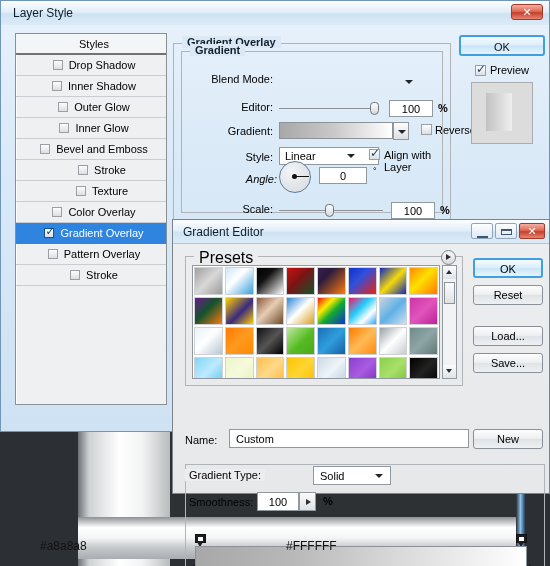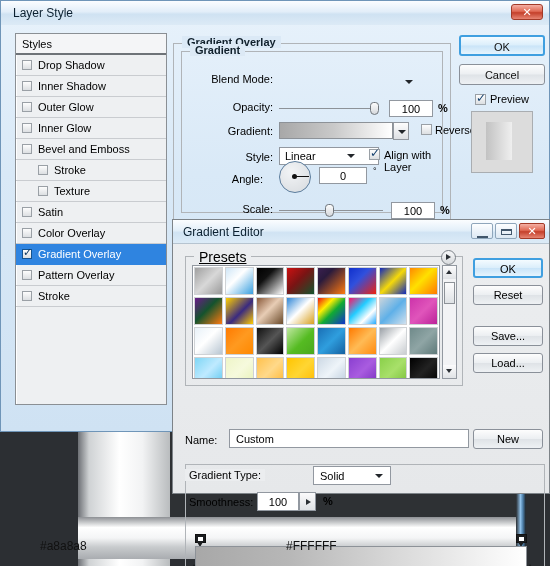--- a/index.html
+++ b/index.html
@@ -34,21 +34,21 @@
   #ls-close{right:6px;width:32px;
     background:linear-gradient(180deg,#f5b0a4 0%,#e06a55 45%,#c4402b 55%,#e78573 100%);
     border-color:#a23a28;color:#fff;font-size:11px;font-weight:bold;
     text-align:center;line-height:14px;}
   #ls-body{position:absolute;left:6px;top:28px;width:538px;height:398px;}
   
   #styles-panel{position:absolute;left:8px;top:4px;width:152px;height:372px;
     background:#eef0f2;border:1px solid #8a8f94;box-sizing:border-box;
     box-shadow:inset 1px 1px 0 #fff;}
   .style-row{height:21px;line-height:21px;padding-left:6px;box-sizing:border-box;
-    border-bottom:1px solid #c9ccd0;white-space:nowrap;}
+    border-bottom:1px solid #c9ccd0;white-space:nowrap;text-align:center;}
   .style-row.header{background:#f4f5f7;font-size:11px;border-bottom:2px solid #6e7378;}
   .style-row.selected{background:#2f84e0;color:#fff;border-bottom-color:#2f84e0;}
   .style-row.indent{padding-left:22px;}
   .cbx{display:inline-block;width:10px;height:10px;border:1px solid #9aa0a6;
     background:linear-gradient(180deg,#fdfdfd,#dcdfe2);margin-right:6px;
     vertical-align:-1px;position:relative;box-sizing:border-box;}
   .cbx.checked:after{content:"\2713";position:absolute;left:0px;top:-4px;
     font-size:11px;color:#14406e;line-height:12px;}
   .style-row.selected .cbx{border-color:#15538f;}
   .style-row.selected .cbx.checked:after{color:#103a63;}
@@ -112,21 +112,21 @@
   #ge-close{right:4px;width:26px;border-color:#a23a28;
     background:linear-gradient(180deg,#f5b0a4 0%,#e06a55 45%,#c4402b 55%,#e78573 100%);
     color:#fff;font-weight:bold;font-size:11px;text-align:center;line-height:14px;}
   .ge-winglyph{position:absolute;left:5px;top:5px;width:11px;height:6px;
     border:1px solid #41566b;border-top-width:2px;box-sizing:border-box;}
   .ge-minglyph{position:absolute;left:5px;top:9px;width:11px;height:3px;
     border-bottom:2px solid #41566b;}
   #ge-body{position:absolute;left:0;top:24px;width:376px;height:322px;}
   #presets-grp{position:absolute;left:12px;top:12px;width:278px;height:130px;
     border:1px solid #b0b4b8;box-sizing:border-box;}
-  #presets-label{position:absolute;top:-8px;left:8px;background:#ebedef;padding:0 5px;font-size:14px;text-decoration:underline;}
+  #presets-label{position:absolute;top:-8px;left:8px;background:#ebedef;padding:0 5px;font-size:16px;}
   #presets-arrow{position:absolute;right:6px;top:-7px;width:13px;height:13px;border-radius:50%;
     border:1px solid #7c8288;background:linear-gradient(180deg,#f6f7f8,#d8dbde);}
   #presets-arrow:after{content:"";position:absolute;left:4px;top:3px;
     border-top:3.5px solid transparent;border-bottom:3.5px solid transparent;
     border-left:5px solid #2a2f34;}
   #presets-well{position:absolute;left:6px;top:8px;width:248px;height:114px;
     background:#fff;border:1px solid #9298a0;box-sizing:border-box;overflow:hidden;}
   .sw-row{display:flex;}
   .sw{width:30px;height:28px;margin:1px;box-sizing:border-box;border:1px solid #cfd2d5;}
   #presets-scroll{position:absolute;left:256px;top:8px;width:15px;height:114px;
@@ -213,75 +213,73 @@
     <div id="styles-panel">
       <div class="style-row header">Styles</div>
       <div id="styles-rows">
           <div class="style-row"><span class="cbx"></span><span>Drop Shadow</span></div>
           <div class="style-row"><span class="cbx"></span><span>Inner Shadow</span></div>
           <div class="style-row"><span class="cbx"></span><span>Outer Glow</span></div>
           <div class="style-row"><span class="cbx"></span><span>Inner Glow</span></div>
           <div class="style-row"><span class="cbx"></span><span>Bevel and Emboss</span></div>
           <div class="style-row indent"><span class="cbx"></span><span>Stroke</span></div>
           <div class="style-row indent"><span class="cbx"></span><span>Texture</span></div>
-          <div class="style-row"><span class="cbx"></span><span>Satin</span></div>
           <div class="style-row"><span class="cbx"></span><span>Color Overlay</span></div>
           <div class="style-row selected"><span class="cbx checked"></span><span>Gradient Overlay</span></div>
           <div class="style-row"><span class="cbx"></span><span>Pattern Overlay</span></div>
           <div class="style-row"><span class="cbx"></span><span>Stroke</span></div>
         </div>
     </div>
 
     <div id="settings">
       <div class="grp" id="grp-overlay">
         <span class="grp-label">Gradient Overlay</span>
       </div>
       <div class="grp" id="grp-gradient">
         <span class="grp-label" style="background:#dce9f5">Gradient</span>
       </div>
 
       <span class="flabel" style="left:14px;top:40px;width:86px;">Blend Mode:</span>
       <div class="arrowbtn" style="left:228px;top:40px;border:none;background:none;"></div>
 
-      <span class="flabel" style="left:14px;top:68px;width:86px;">Opacity:</span>
+      <span class="flabel" style="left:14px;top:68px;width:86px;">Editor:</span>
       <div class="slider-track" style="left:106px;top:75px;width:100px;"></div>
       <div class="slider-knob" style="left:197px;top:69px;"></div>
       <div class="numbox" style="left:216px;top:67px;width:44px;">100</div>
       <span class="pct" style="left:265px;top:69px;">%</span>
 
       <span class="flabel" style="left:14px;top:92px;width:86px;">Gradient:</span>
       <div id="gradbar" style="left: 106px; top: 89px; width: 114px; background: linear-gradient(90deg, rgb(168, 168, 168) 0%, rgb(201, 201, 201) 48%, rgb(255, 255, 255) 100%);"></div>
       <div class="arrowbtn" style="left:220px;top:89px;"></div>
       <span class="chk" style="position:absolute;left:248px;top:91px;"></span>
       <span style="position:absolute;left:262px;top:91px;font-size:11px;">Reverse</span>
 
       <span class="flabel" style="left:14px;top:118px;width:86px;">Style:</span>
       <div class="fieldbox" style="left:106px;top:114px;width:100px;">Linear</div>
       <div class="arrowbtn" style="left:170px;top:114px;border:none;background:none;"></div>
       <span class="chk on" style="position:absolute;left:196px;top:116px;"></span>
       <span style="position:absolute;left:211px;top:116px;font-size:11px;">Align with Layer</span>
 
-      <span class="flabel" style="left:4px;top:140px;width:86px;">Angle:</span>
+      <span class="flabel" style="left:18px;top:140px;width:86px;font-style:italic;">Angle:</span>
       <div id="dial" style="left:106px;top:128px;">
         <div id="dial-line" style="left:15px;top:14px;"></div>
         <div id="dial-dot"></div>
       </div>
       <div class="numbox" style="left:146px;top:134px;width:48px;">0</div>
       <span style="position:absolute;left:200px;top:133px;font-size:9px;">°</span>
 
       <span class="flabel" style="left:14px;top:170px;width:86px;">Scale:</span>
       <div class="slider-track" style="left:106px;top:177px;width:104px;"></div>
       <div class="slider-knob" style="left:152px;top:171px;"></div>
       <div class="numbox" style="left:218px;top:169px;width:44px;">100</div>
       <span class="pct" style="left:267px;top:171px;">%</span>
     </div>
 
     <div id="ls-buttons">
       <div class="btn primary">OK</div>
-      <div class="btn">Cancel</div>
       <div id="preview-row">
         <span class="chk on"></span><span>Preview</span>
       </div>
       <div id="preview-thumb">
         <div id="preview-inner"></div>
       </div>
     </div>
 
   </div>
 </div>
@@ -349,22 +347,22 @@
         <div class="sb-arrow up"></div>
         <div id="sb-thumb"></div>
         <div class="sb-arrow down"></div>
       </div>
     </div>
 
     <div id="ge-buttons">
       <div class="gbtn primary">OK</div>
       <div class="gbtn">Reset</div>
       <div style="height:14px"></div>
+      <div class="gbtn">Load...</div>
       <div class="gbtn">Save...</div>
-      <div class="gbtn">Load...</div>
     </div>
 
     <span id="name-label">Name:</span>
     <div id="name-input">Custom</div>
     <div class="gbtn" id="new-btn">New</div>
 
     <div id="gtype-grp"></div>
     <span id="gtype-label">Gradient Type:</span>
     <div id="gtype-box">Solid</div>
     <div id="gtype-arrow"></div>

